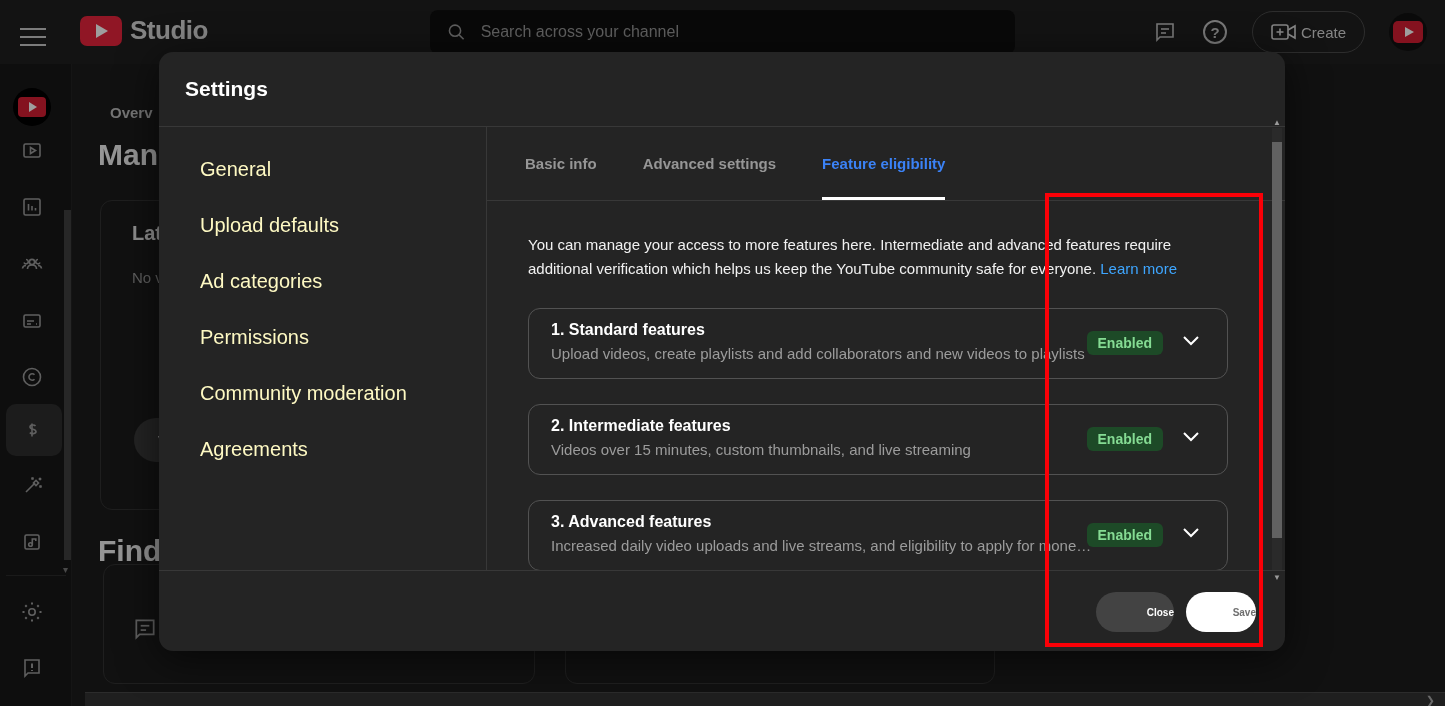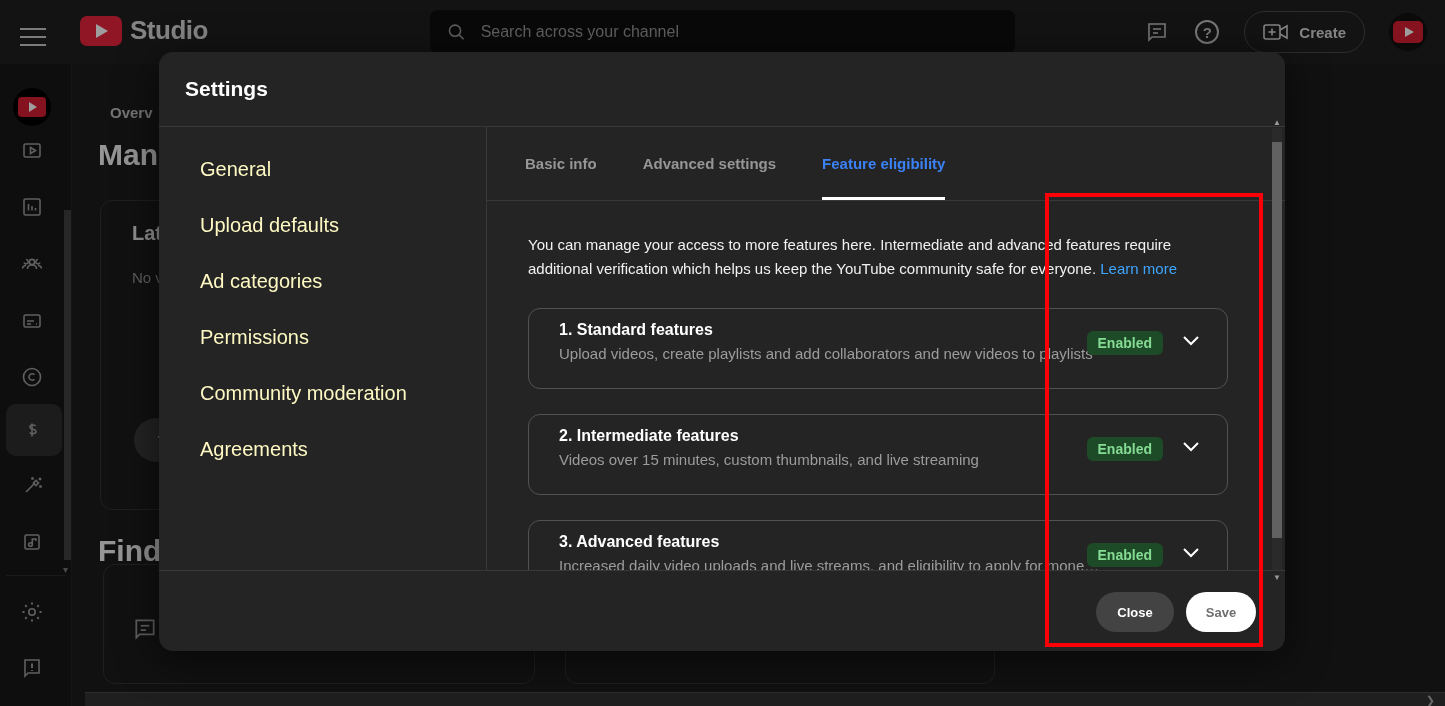--- a/index.html
+++ b/index.html
@@ -18,21 +18,21 @@
   .logo-text { font-size:26px; font-weight:700; color:#d7d7d7; letter-spacing:-0.5px; }
   .search { position:absolute; left:430px; top:10px; width:585px; height:44px; background:#0f0f0f;
             border-radius:8px; display:flex; align-items:center; padding:0 16px; gap:14px; }
   .search input { background:transparent; border:none; outline:none; color:#e8e8e8; font-size:16px; width:100%; }
   .search input::placeholder { color:#9a9a9a; }
   .tb-icons { position:absolute; right:18px; top:0; height:64px; display:flex; align-items:center; gap:24px; }
   .tb-icon { width:26px; height:26px; display:flex; align-items:center; justify-content:center; cursor:pointer; }
   .help-circle { width:24px; height:24px; border:2px solid #c2c2c2; border-radius:50%; color:#c2c2c2;
                  font-size:15px; font-weight:700; display:flex; align-items:center; justify-content:center; }
   .create-btn { height:42px; padding:0 18px; border:1px solid #4a4a4a; border-radius:21px; display:flex;
-                align-items:center; gap:10px; color:#d6d6d6; font-size:15px; font-weight:700; cursor:pointer; }
+                align-items:center; gap:4px; color:#d6d6d6; font-size:15px; font-weight:400; cursor:pointer; }
   .avatar { width:38px; height:38px; background:#111; border-radius:50%; position:relative; cursor:pointer; overflow:hidden;}
   .avatar i { position:absolute; left:4px; top:8px; width:30px; height:22px; background:#d61d32; border-radius:5px; }
   .avatar i::after { content:""; position:absolute; left:12px; top:6px; border-left:9px solid #fff;
                      border-top:5px solid transparent; border-bottom:5px solid transparent; }
 
   
   .rail { position:absolute; left:0; top:64px; width:72px; height:642px; background:#181818; z-index:1;
           border-right:1px solid #222; }
   .rail-item { position:absolute; left:0; width:64px; height:52px; display:flex; align-items:center;
                justify-content:center; cursor:pointer; color:#9a9a9a; }
@@ -69,38 +69,38 @@
   .nav-item { height:56px; line-height:56px; padding-left:41px; font-size:20px; color:#fef9c3; cursor:pointer; }
   .nav-item.active { margin:0 16px; padding-left:25px; border-radius:8px; background:#313131; font-weight:700; }
   .m-content { flex:1; position:relative; }
   .tabs { height:74px; border-bottom:1px solid #383838; display:flex; padding-left:38px; gap:46px; }
   .tab { position:relative; font-size:15px; font-weight:700; color:#969696; line-height:74px; cursor:pointer; }
   .tab.active { color:#3b82f6; }
   .tab.active::after { content:""; position:absolute; left:0; right:0; bottom:0; height:3px; background:#fff; }
   .scrollarea { position:absolute; top:74px; bottom:0; left:0; right:28px; padding:32px 0 0 41px; overflow:hidden; }
   .desc { width:665px; font-size:15px; line-height:24px; color:#f1f1f1; margin-bottom:27px; }
   .desc a { color:#3ea6ff; text-decoration:none; cursor:pointer; }
-  .fcard { position:relative; width:700px; height:81px; border:1px solid #525252; border-radius:12px;
-           margin-bottom:25px; padding:12px 0 0 30px; }
+  .fcard { position:relative; width:700px; height:71px; border:1px solid #525252; border-radius:12px;
+           margin-bottom:25px; padding:12px 0 0 22px; }
   .fcard-title { font-size:16px; font-weight:700; color:#fff; margin-bottom:6px; }
   .fcard-desc { font-size:15px; color:#9c9c9c; width:560px; white-space:nowrap; overflow:hidden; }
   .badge { position:absolute; right:64px; top:22px; background:#1d4a27; color:#85db93; font-size:14px;
            font-weight:700; padding:4px 11px; border-radius:6px; }
   .fcard .chev { position:absolute; right:28px; top:27px; cursor:pointer; }
 
   
   .sbar { position:absolute; left:1113px; top:76px; width:10px; height:442px; z-index:11; }
   .sbar-track { position:absolute; inset:0; background:#2a2a2a; }
   .sbar-thumb { position:absolute; left:0; top:14px; width:10px; height:396px; background:#616161; cursor:pointer; }
   .sbar-up,.sbar-dn { position:absolute; left:0; width:10px; color:#9a9a9a; font-size:8px; text-align:center; cursor:pointer; }
   .sbar-up { top:-10px; } .sbar-dn { bottom:-12px; }
 
   .m-footer { position:absolute; left:0; right:0; bottom:0; height:81px; border-top:1px solid #383838; }
-  .btn { position:absolute; top:21px; height:40px; border-radius:20px; border:none; font-size:13px;
-         font-weight:700; font-family:inherit; cursor:pointer; }
+  .btn { position:absolute; top:21px; height:40px; border-radius:20px; border:none; font-size:10px;
+         font-weight:700; font-family:inherit; cursor:pointer;text-align:right; }
   .btn-close { right:111px; width:78px; background:#434343; color:#fff; }
   .btn-save { right:29px; width:70px; background:#ffffff; color:#6f6f6f; cursor:default; }
 
   
   .annotation { position:absolute; left:1045px; top:193px; width:218px; height:454px;
                 border:4px solid #fb0007; z-index:50; pointer-events:none; }
 </style>
 </head>
 <body>
 

